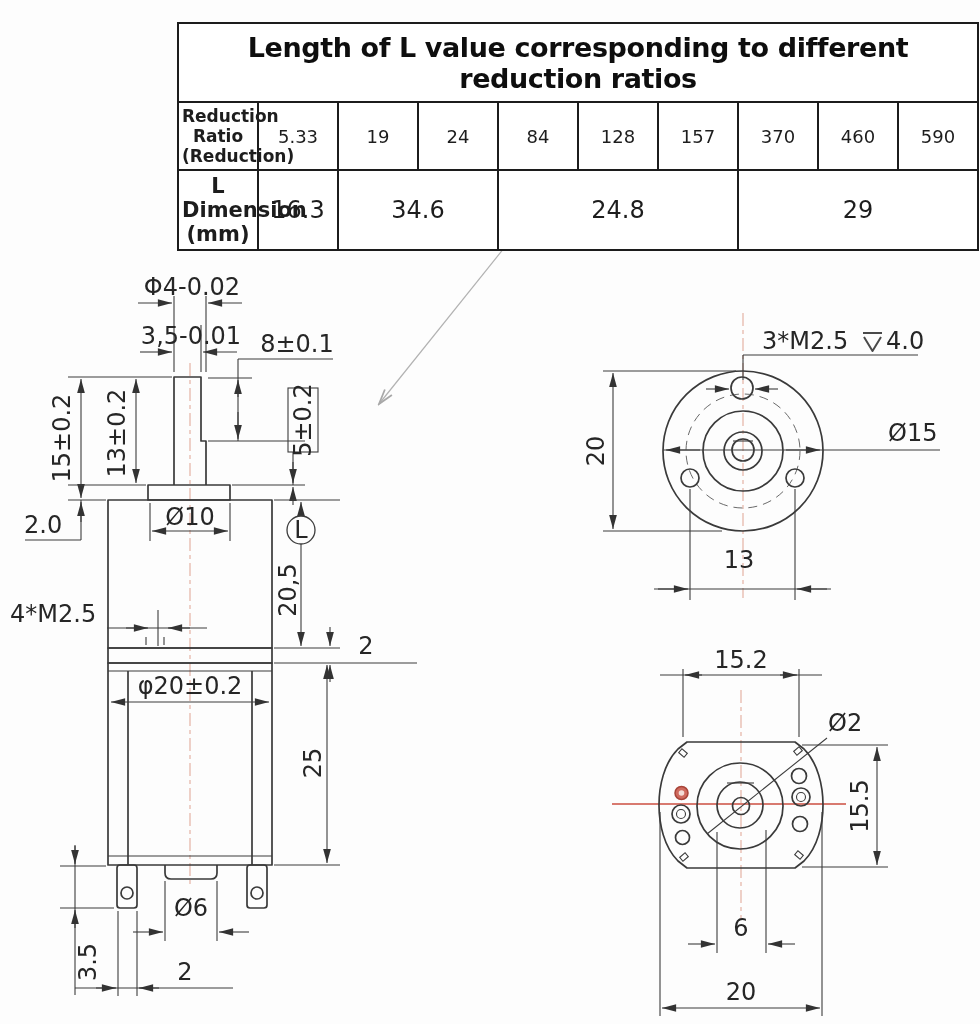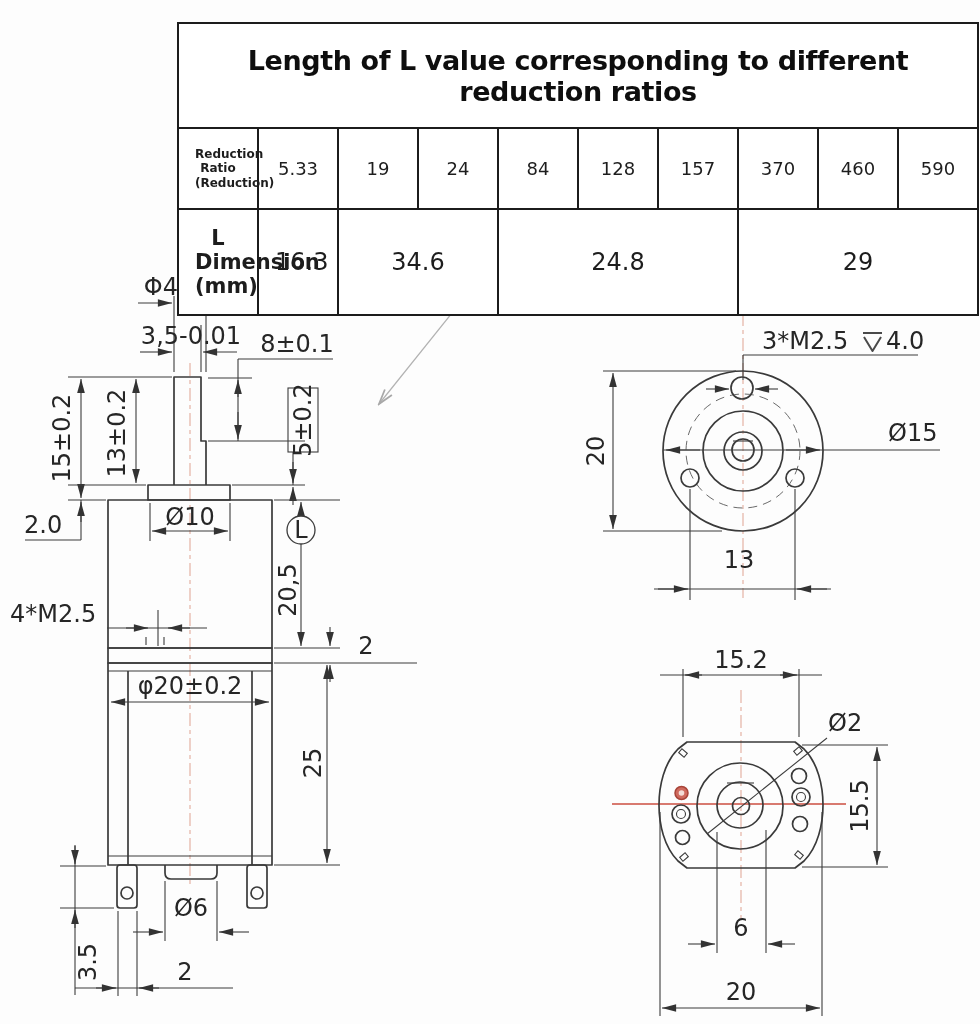--- a/index.html
+++ b/index.html
@@ -7,26 +7,26 @@
     width:980px;height:1024px;position:relative;background:#fdfdfd;
     font-family:"DejaVu Sans","Liberation Sans",sans-serif;overflow:hidden;
   }
   
   .spec-table{
     position:absolute;left:177px;top:22px;width:802px;height:173px;
     border-collapse:collapse;table-layout:fixed;background:#fff;
   }
   .spec-table td{
     border:2px solid #1c1c1c;text-align:center;vertical-align:middle;
-    color:#1d1d1d;padding:16px;
+    color:#1d1d1d;padding:3px;
   }
   .spec-table .title-cell{
     height:71px;font-size:27px;font-weight:700;letter-spacing:-0.4px;color:#0e0e0e;
   }
-  .spec-table .hdr-label{font-size:12px;font-weight:600;line-height:1.18;height:47px;}
+  .spec-table .hdr-label{font-size:17px;font-weight:600;line-height:1.18;height:47px;}
   .spec-table .ratio-cell{font-size:18px;font-weight:500;}
   .spec-table .lrow-label{font-size:21px;font-weight:700;height:49px;}
   .spec-table .lval-cell{font-size:24px;font-weight:500;}
   
   svg{position:absolute;left:0;top:0;}
   .outline{stroke:#3a3a3a;stroke-width:1.7;fill:none;stroke-linejoin:round;}
   .thin{stroke:#3c3c3c;stroke-width:1.1;fill:none;}
   .dimtext{fill:#262626;font-size:24px;font-family:"DejaVu Sans","Liberation Sans",sans-serif;}
   .centerline{stroke:#e7b9ac;stroke-width:1.3;fill:none;stroke-dasharray:13 4 4 4;}
   .boltcircle{stroke:#6a6a6a;stroke-width:1;fill:none;stroke-dasharray:9 6;}

